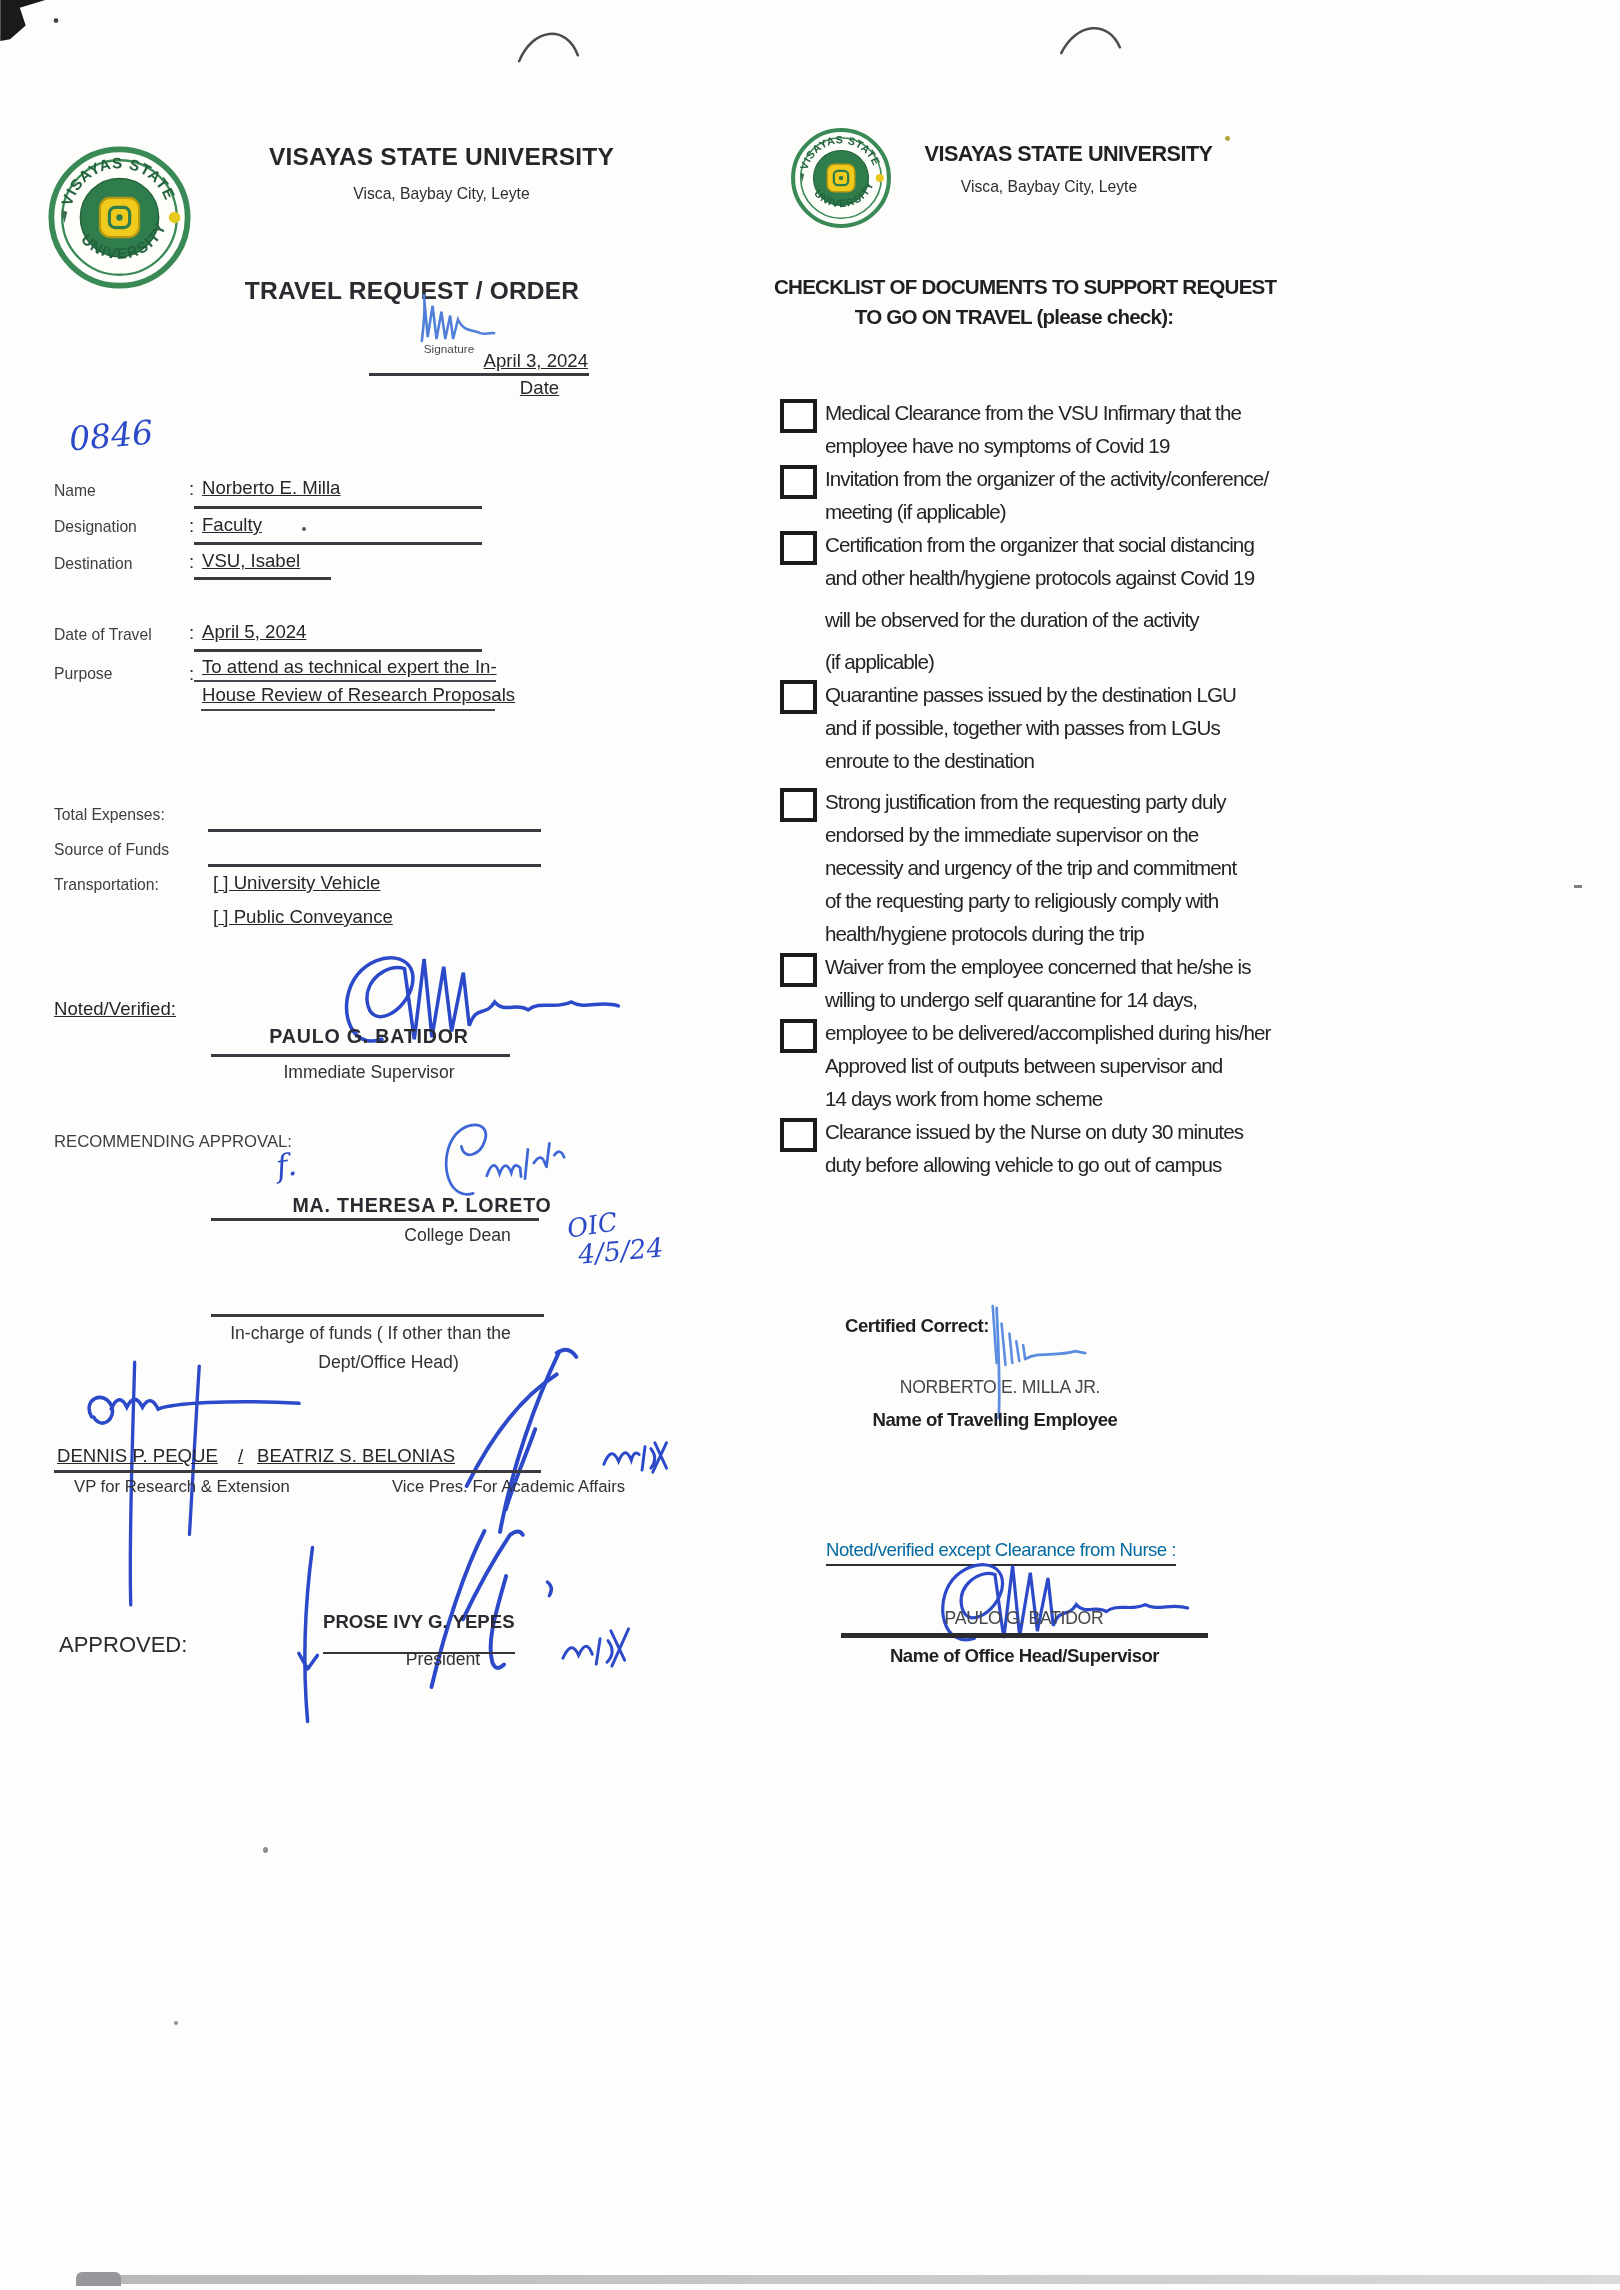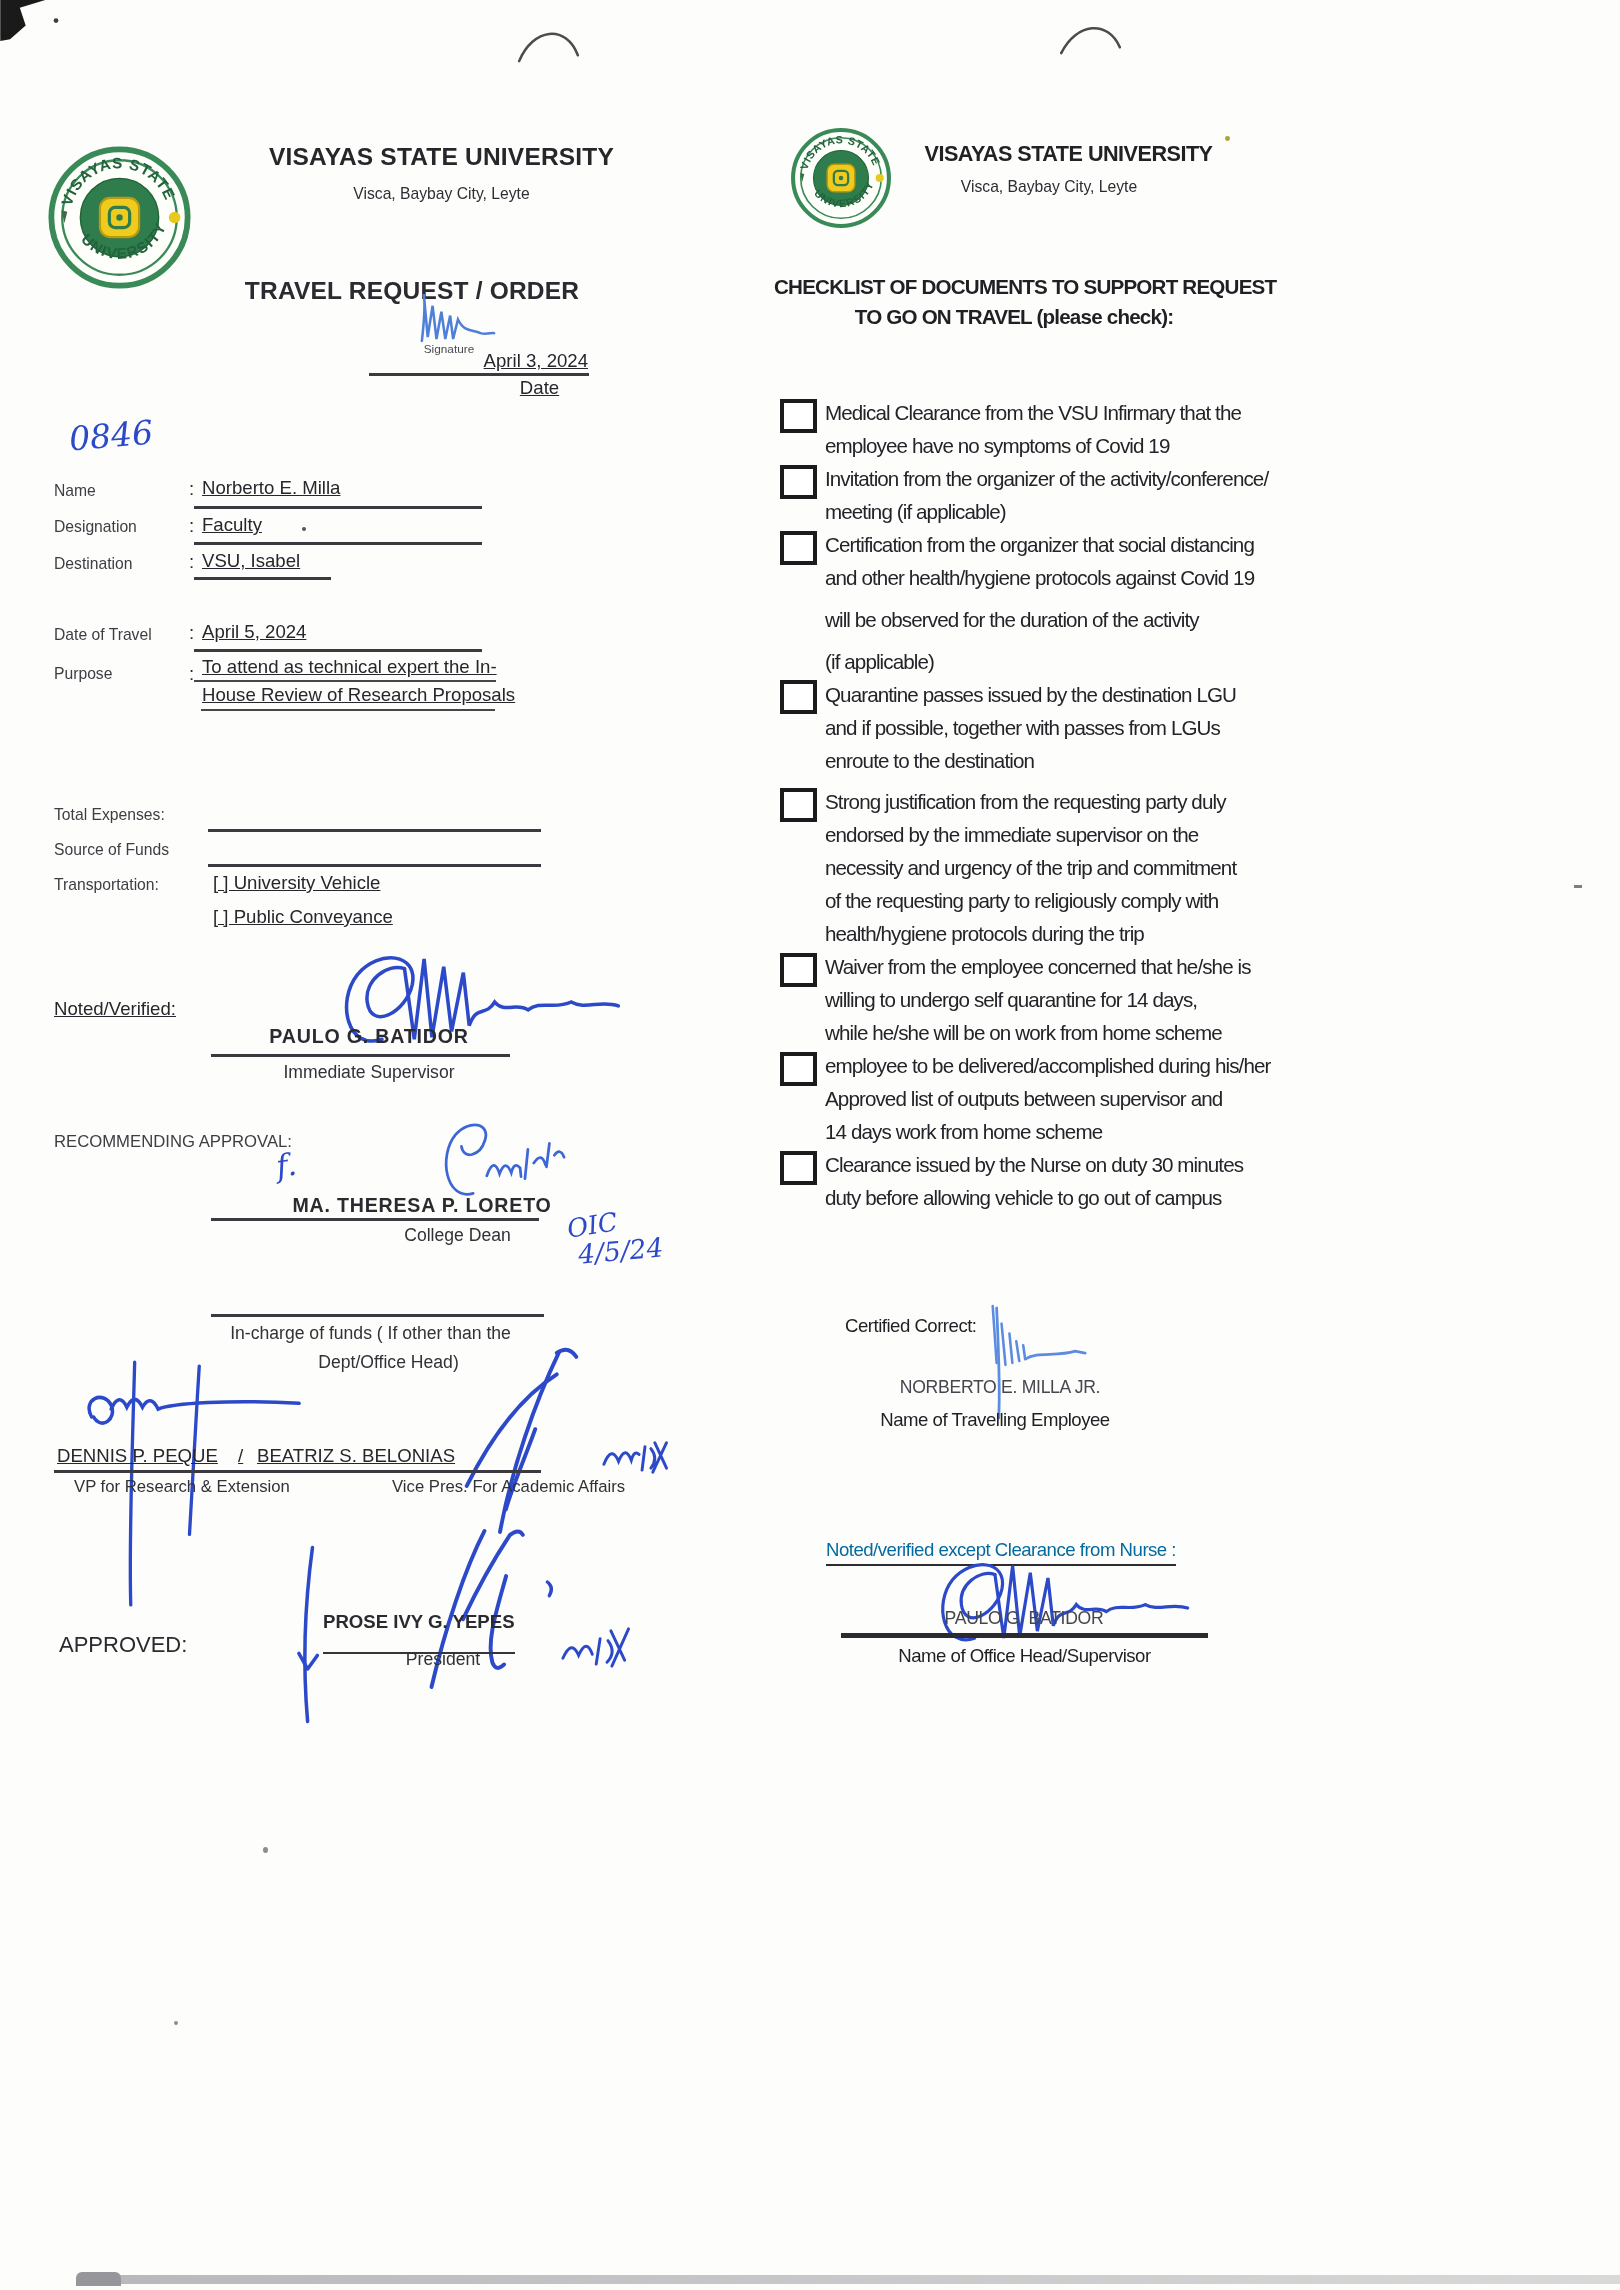--- a/index.html
+++ b/index.html
@@ -25,21 +25,21 @@
   .rule2 { background:#46464c; height:2px; }
   .signame  { font-size:19.6px; font-weight:bold; color:#2a2a30; letter-spacing:0.8px; }
   .sigtitle { font-size:17.6px; color:#313137; }
   .small-lbl { font-size:11.8px; color:#4a4a52; }
   .hand { color:#2b49c9; font-family:"DejaVu Serif", serif; font-style:italic; }
 
   
   .r-univ-name { font-size:21.6px; font-weight:bold; color:#222226; letter-spacing:-0.5px; }
   .r-title { font-size:20.6px; font-weight:bold; color:#1f1f24; letter-spacing:-0.8px; }
   .r-text  { font-size:18.6px; color:#0369a1; letter-spacing:-0.5px; }
-  .r-bold  { font-weight:normal; color:#1f1f24; }
+  .r-bold  { font-weight:bold; color:#1f1f24; }
   .r-name  { font-size:17.6px; color:#46464e; letter-spacing:-0.3px; }
 
   
   .cl-wrap { position:absolute; left:779px; top:396px; width:686px; }
   .cl-item { position:relative; padding-left:46px; }
   .cl-box  { position:absolute; left:1px; top:2.9px; width:37px; height:34px;
              border:4.4px solid #1b1b1e; background:#ffffff; display:block; }
   .cl-lines div { font-size:20.6px; line-height:33px; letter-spacing:-0.9px;
                   color:#232329; white-space:nowrap; }
   .cl-item:nth-child(3) .cl-lines div:nth-child(3),
@@ -273,21 +273,20 @@
           <div>of the requesting party to religiously comply with</div>
           <div>health/hygiene protocols during the trip</div>
         </div>
     </div>
 
     <div class="cl-item">
       <span class="cl-box"></span>
       <div class="cl-lines">
           <div>Waiver from the employee concerned that he/she is</div>
           <div>willing to undergo self quarantine for 14 days,</div>
-          <div>while he/she will be on work from home scheme</div>
         </div>
     </div>
 
     <div class="cl-item">
       <span class="cl-box"></span>
       <div class="cl-lines">
           <div>employee to be delivered/accomplished during his/her</div>
           <div>Approved list of outputs between supervisor and</div>
           <div>14 days work from home scheme</div>
         </div>

